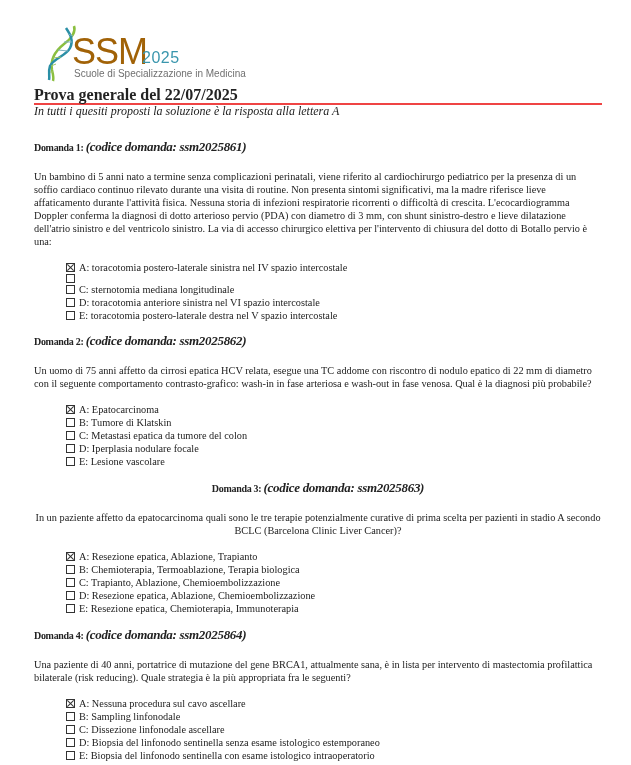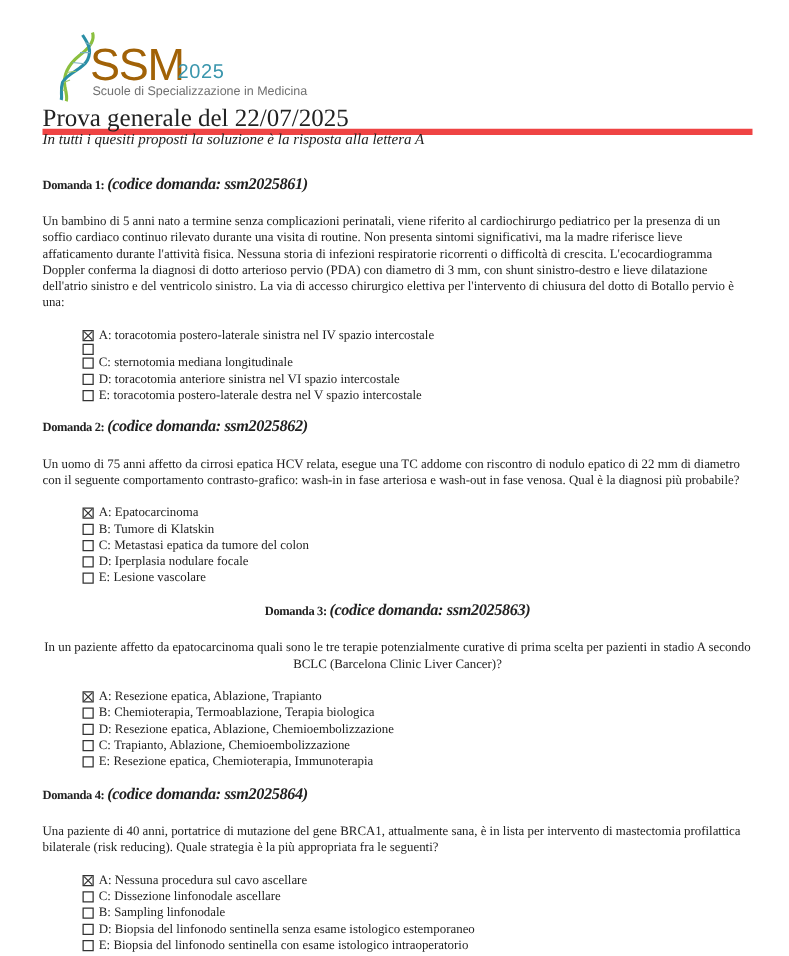--- a/index.html
+++ b/index.html
@@ -21,22 +21,22 @@
       font-family: "Liberation Sans", "DejaVu Sans", sans-serif;
       font-size: 16px; font-weight: 400; color: #3a96ad; line-height: 18px; letter-spacing: 0.5px;
     }
     .logo-sub {
       position: absolute; left: 30px; top: 45px;
       font-family: "Liberation Sans", "DejaVu Sans", sans-serif;
       font-size: 10px; color: #707070; white-space: nowrap; line-height: 9px;
     }
     .title {
       position: absolute; left: 0; top: 87px; width: 568px;
-      font-size: 20px; line-height: 16px; color: #222;
-      border-bottom: 5px solid #ef4444; padding-bottom: 0px;
+      font-size: 16px; line-height: 16px; color: #222;
+      border-bottom: 2px solid #ef4444; padding-bottom: 0px; font-weight: bold;
     }
     .subtitle {
       position: absolute; left: 0; top: 103px;
       font-size: 12px; font-style: italic; line-height: 16px; color: #222;
     }
     .question { position: absolute; left: 0; width: 568px; }
     .q-head { font-size: 10px; font-weight: 700; line-height: 12px; letter-spacing: -0.3px; }
     .q-code { font-size: 13px; font-style: italic; font-weight: 700; }
     .q-text { font-size: 10.3px; line-height: 13px; margin-top: 16px; }
     .options { margin-top: 13px; margin-left: 32px; }
@@ -144,25 +144,25 @@
       <div class="opt">
           <span class="box checked"></span>
           <span>A: Resezione epatica, Ablazione, Trapianto</span>
         </div>
       <div class="opt">
           <span class="box"></span>
           <span>B: Chemioterapia, Termoablazione, Terapia biologica</span>
         </div>
       <div class="opt">
           <span class="box"></span>
-          <span>D: Resezione epatica, Ablazione, Chemioembolizzazione</span>
+          <span>C: Trapianto, Ablazione, Chemioembolizzazione</span>
         </div>
       <div class="opt">
           <span class="box"></span>
-          <span>C: Trapianto, Ablazione, Chemioembolizzazione</span>
+          <span>D: Resezione epatica, Ablazione, Chemioembolizzazione</span>
         </div>
       <div class="opt">
           <span class="box"></span>
           <span>E: Resezione epatica, Chemioterapia, Immunoterapia</span>
         </div>
     </div>
   </div>
 
   <div class="question" style="top:629px;">
     <div class="q-head">
@@ -170,25 +170,25 @@
       <span class="q-code">(codice domanda: ssm2025864)</span>
     </div>
     <div class="q-text">Una paziente di 40 anni, portatrice di mutazione del gene BRCA1, attualmente sana, è in lista per intervento di mastectomia profilattica bilaterale (risk reducing). Quale strategia è la più appropriata fra le seguenti?</div>
     <div class="options">
       <div class="opt">
           <span class="box checked"></span>
           <span>A: Nessuna procedura sul cavo ascellare</span>
         </div>
       <div class="opt">
           <span class="box"></span>
-          <span>C: Dissezione linfonodale ascellare</span>
+          <span>B: Sampling linfonodale</span>
         </div>
       <div class="opt">
           <span class="box"></span>
-          <span>B: Sampling linfonodale</span>
+          <span>C: Dissezione linfonodale ascellare</span>
         </div>
       <div class="opt">
           <span class="box"></span>
           <span>D: Biopsia del linfonodo sentinella senza esame istologico estemporaneo</span>
         </div>
       <div class="opt">
           <span class="box"></span>
           <span>E: Biopsia del linfonodo sentinella con esame istologico intraoperatorio</span>
         </div>
     </div>

